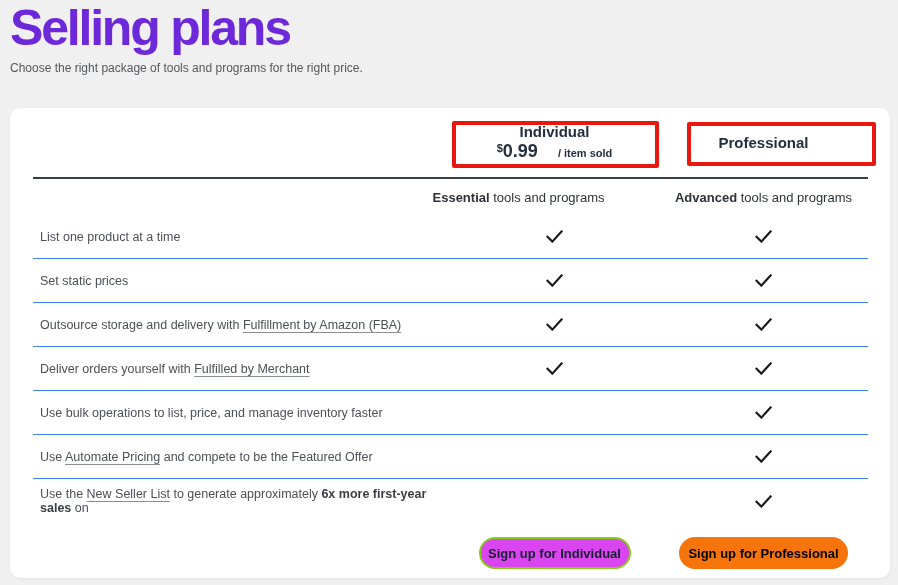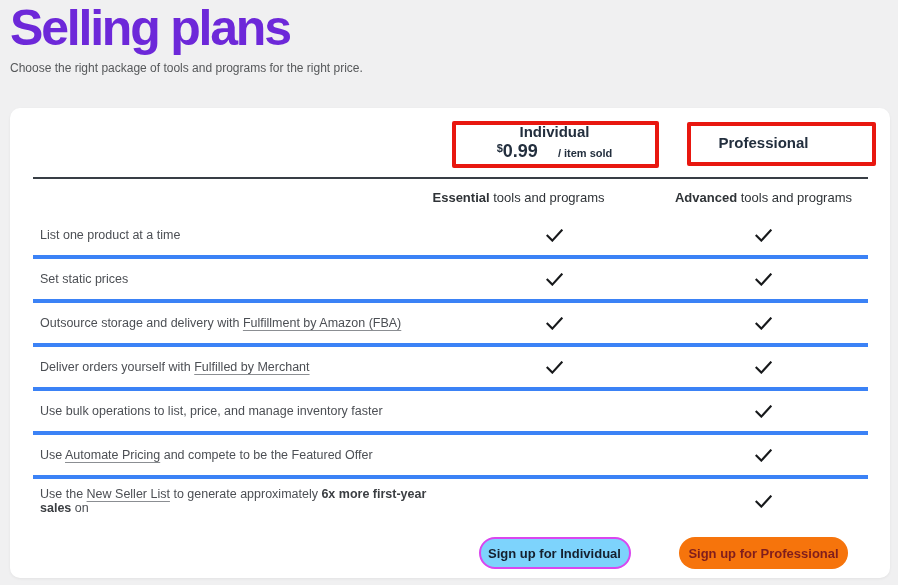--- a/index.html
+++ b/index.html
@@ -46,43 +46,43 @@
   .red-box-professional { left:677px; top:14px;  width:189px; height:44px; }
 
   .header-divider { height:2px; background:#383e45; }
 
   
   .tier-row { height:36px;gap:36px; }
   .tier-col { font-size:13px; color:#2f3337; }
   .tier-col .tier-word { font-weight:bold; }
 
   
-  .feature-row { display:flex; align-items:center; height:44px; border-bottom:4px solid #3b82f6; }
+  .feature-row { display:flex; align-items:center; height:44px; border-bottom:1px solid #3b82f6; }
   .feature-row:last-child { border-bottom:none; }
   .feature-label { flex:1; font-size:12.5px; color:#4c4f54; padding-left:7px; }
   .feature-label .bold { font-weight:bold; color:#3b3e42; }
   .feature-link {
     color:#4c4f54; text-decoration:underline; text-underline-offset:3px;
     text-decoration-color:#8b8e92; cursor:pointer;
   }
   .check-cell { width:209px; display:flex; justify-content:center; align-items:center; }
 
   
   .cta-row { margin-top:13px; height:34px; }
   .cta-col { width:209px; display:flex; justify-content:center; }
   .btn {
     height:32px; border-radius:17px; font-size:13px; font-weight:bold;
     font-family:"Liberation Sans", sans-serif; cursor:pointer;
     display:inline-flex; align-items:center; justify-content:center;
   }
   .btn-individual {
-    width:152px; background:#7dd3fc; border:2px solid #d946ef; color:#15202e;
+    width:152px; background:#d946ef; border:2px solid #84cc16; color:#15202e;
   }
   .btn-professional {
-    width:169px; background:#f6740c; border:none; color:#7f1d1d;
+    width:169px; background:#f6740c; border:none; color:#000000;
   }
 </style>
 </head>
 <body>
 
 <div class="page">
 
   <div class="page-header">
     <div class="page-title">Selling plans</div>
     <div class="page-subtitle">Choose the right package of tools and programs for the right price.</div>

